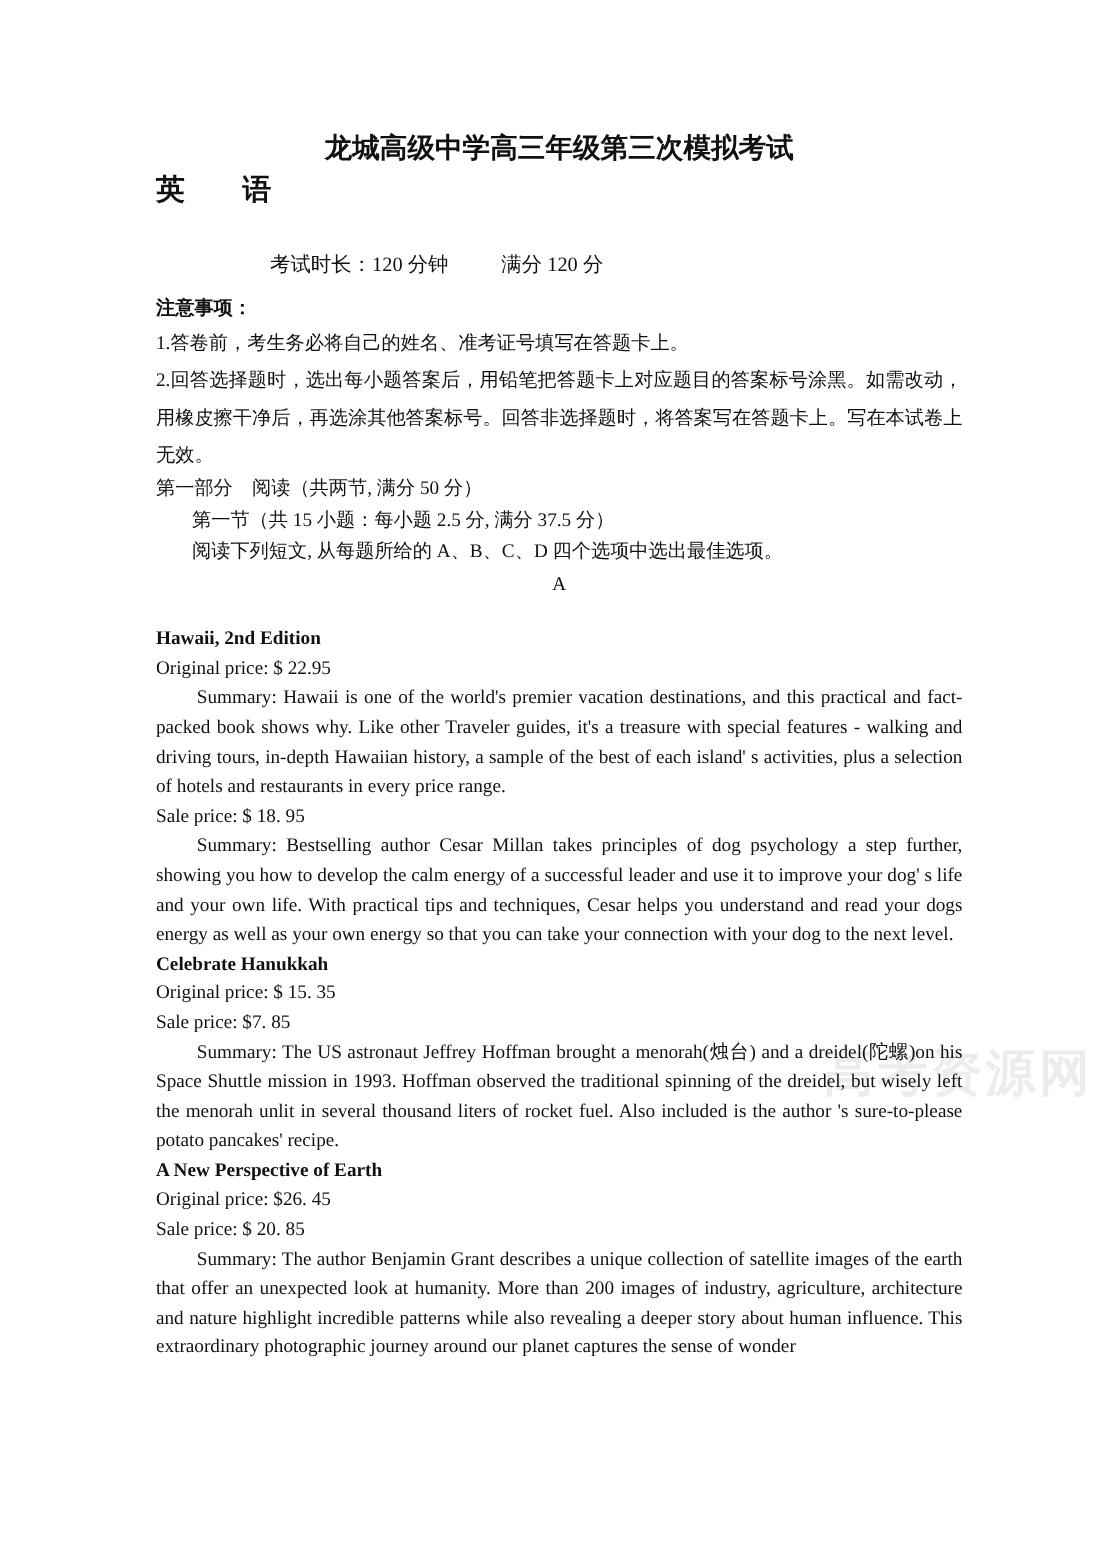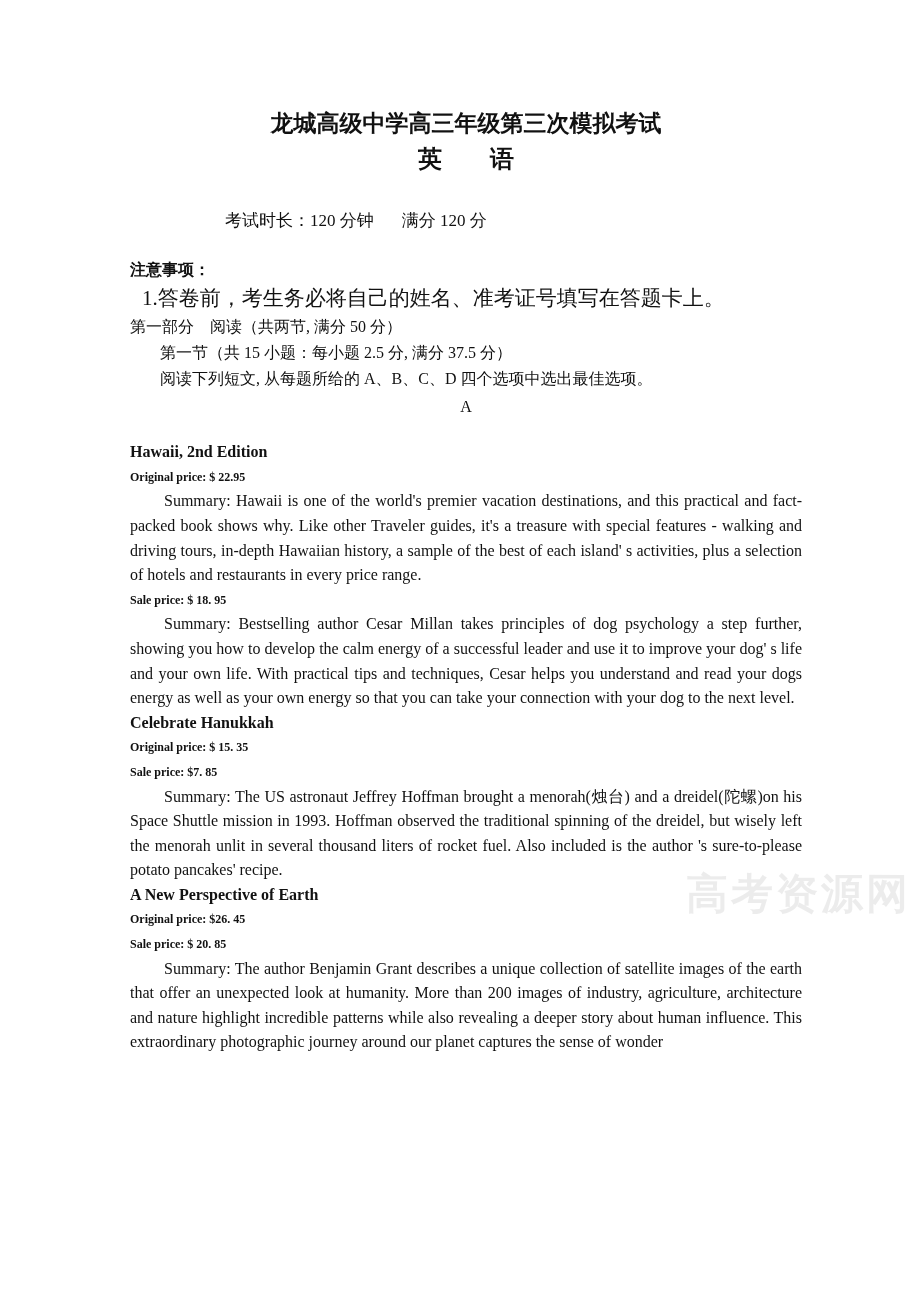--- a/index.html
+++ b/index.html
@@ -18,67 +18,66 @@
     height: 1072px;
     padding: 110px 118px 40px 130px;
   }
   .exam-title {
     text-align: center;
     font-size: 23px;
     font-weight: bold;
     line-height: 1.2;
   }
   .subject-title {
-    text-align: center;
+    text-align: left;
     font-size: 24px;
     font-weight: bold;
     margin-top: 7px;
     line-height: 1.2;
   }
   .exam-info {
     display: flex;
-    gap: 28px;
+    gap: 44px;
     padding-left: 95px;
     margin-top: 36px;
     font-size: 17px;
     line-height: 1.4;
   }
   .notice-heading {
     font-weight: bold;
     font-size: 16px;
-    margin-top: 24px;
+    margin-top: 12px;
     line-height: 26px;
   }
   .notice {
-    font-size: 21px;
+    font-size: 16px;
     line-height: 31px;
     text-align: justify;
-    margin-left: 12px;
   }
   .section-line {
     font-size: 16px;
     line-height: 26px;
     text-align: justify;
   }
   .indent-1 { padding-left: 30px; }
   .passage-label {
     text-align: center;
     font-size: 16px;
     line-height: 26px;
     margin-top: 2px;
   }
   .books { margin-top: 20px; }
   .book-title {
     font-size: 16px;
     font-weight: bold;
     line-height: 24.6px;
   }
   .price {
-    font-size: 12px;
-    font-weight: bold;
+    font-size: 16px;
+    font-weight: normal;
     line-height: 24.6px;
   }
   .summary {
     font-size: 16px;
     line-height: 24.6px;
     text-align: justify;
     text-indent: 34px;
   }
   .watermark {
     position: absolute;
@@ -101,20 +100,21 @@
   <h1 class="exam-title">龙城高级中学高三年级第三次模拟考试</h1>
   <h2 class="subject-title">英　　语</h2>
 
   <div class="exam-info">
     <span>考试时长：120 分钟</span>
     <span>满分 120 分</span>
   </div>
 
   <div class="notice-heading">注意事项：</div>
   <p class="notice">1.答卷前，考生务必将自己的姓名、准考证号填写在答题卡上。</p>
+  <p class="notice">2.回答选择题时，选出每小题答案后，用铅笔把答题卡上对应题目的答案标号涂黑。如需改动，用橡皮擦干净后，再选涂其他答案标号。回答非选择题时，将答案写在答题卡上。写在本试卷上无效。</p>
 
   <p class="section-line">第一部分　阅读（共两节, 满分 50 分）</p>
   <p class="section-line indent-1">第一节（共 15 小题：每小题 2.5 分, 满分 37.5 分）</p>
   <p class="section-line indent-1">阅读下列短文, 从每题所给的 A、B、C、D 四个选项中选出最佳选项。</p>
 
   <div class="passage-label">A</div>
 
   <div class="books">
 
     <div class="book">

